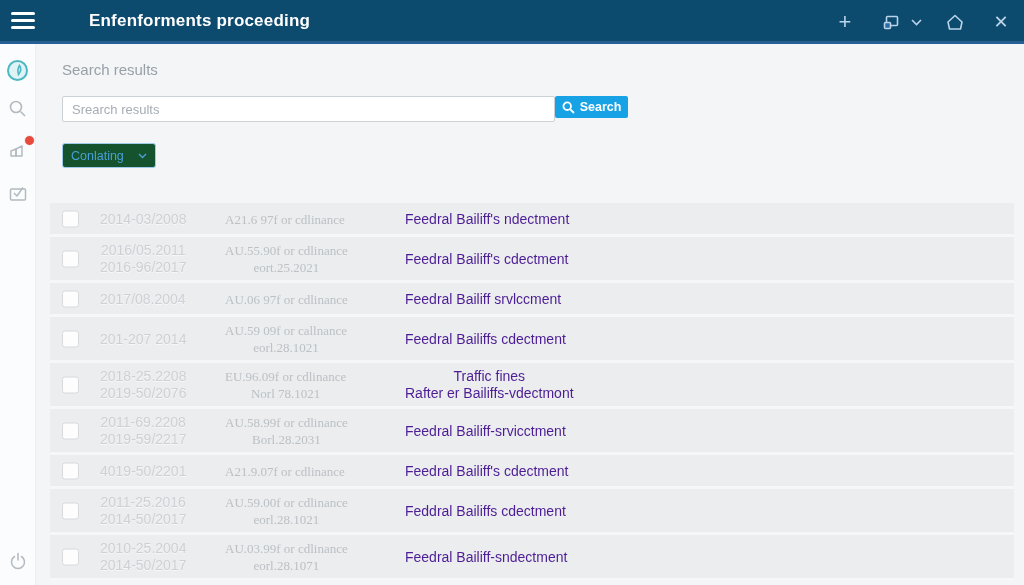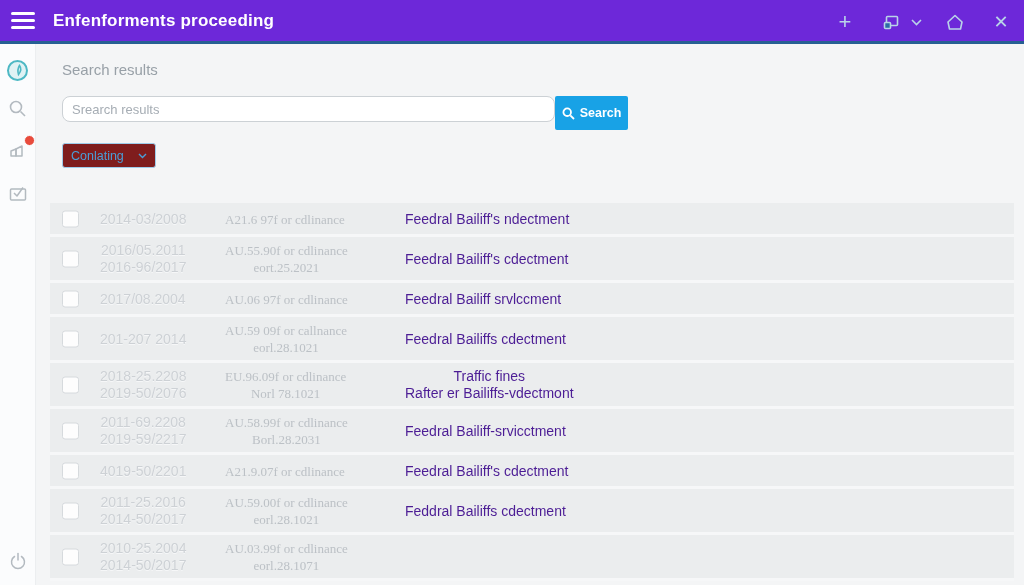--- a/index.html
+++ b/index.html
@@ -1,21 +1,21 @@
 <!DOCTYPE html>
 <html><head>
 <meta charset="utf-8">
 <style>
   * { margin:0; padding:0; box-sizing:border-box; }
   html,body { width:1024px; height:585px; overflow:hidden; }
   body { font-family:"Liberation Sans", sans-serif; background:#f3f5f6; position:relative; }
 
   
   .topbar { position:absolute; left:0; top:0; width:1024px; height:44px;
-            background:#6d28d9; border-bottom:3px solid #265f93; display:flex; align-items:center; }
+            background:#0c4a6e; border-bottom:3px solid #265f93; display:flex; align-items:center;gap:36px; }
   .hamburger { width:24px; height:17px; margin-left:11px; display:flex; flex-direction:column;
                justify-content:space-between; cursor:pointer; }
   .hamburger span { display:block; height:3px; background:#ffffff; border-radius:2px; }
   .topbar-title { color:#ffffff; font-size:17px; font-weight:bold; margin-left:18px; letter-spacing:.2px; }
   .topbar-right { position:absolute; right:0; top:0; height:44px; display:flex; align-items:center; }
   .tb-icon { color:#b9d3e8; display:flex; align-items:center; justify-content:center; cursor:pointer; }
   .tb-plus { font-size:22px; font-weight:300; width:30px; margin-right:18px; }
   .tb-print { width:26px; margin-right:2px; }
   .tb-chev { width:20px; margin-right:16px; }
   .tb-home { width:26px; margin-right:18px; }
@@ -32,31 +32,31 @@
   .sb-mail   { top:138px; }
   .sb-power  { top:505px; }
   .badge { position:absolute; top:-4px; right:-5px; width:11px; height:11px; border-radius:50%;
            background:#e84b3c; border:1px solid #fbfcfd; }
 
   
   .main { position:absolute; left:37px; top:44px; width:987px; height:541px; background:#f4f5f6; }
   .page-heading { position:absolute; left:25px; top:17px; font-size:15px; color:#98a0a7; }
 
   .search-input { position:absolute; left:25px; top:52px; width:493px; height:26px;
-                  border:1px solid #ccd1d5; border-radius:8px; background:#ffffff;
+                  border:1px solid #ccd1d5; border-radius:2px; background:#ffffff;
                   font-size:13px; color:#5a626a; padding:0 9px; outline:none;
                   font-family:"Liberation Sans", sans-serif; }
   .search-input::placeholder { color:#a6adb4; opacity:1; }
-  .search-btn { position:absolute; left:518px; top:52px; width:73px; height:34px;
+  .search-btn { position:absolute; left:518px; top:52px; width:73px; height:22px;
                 background:#18a2e6; border:none; border-radius:2px; color:#ffffff;
                 font-size:12.5px; font-weight:bold; cursor:pointer; display:flex;
                 align-items:center; justify-content:center; gap:5px;
                 font-family:"Liberation Sans", sans-serif; }
   .filter { position:absolute; left:25px; top:99px; min-width:88px; height:25px;
-            background:#7f1d1d; border:1px solid #9fccea; border-radius:3px;
+            background:#14532d; border:1px solid #9fccea; border-radius:3px;
             display:flex; align-items:center; padding:0 8px; gap:14px; cursor:pointer; }
   .filter-label { font-size:12.5px; color:#4a9fd8; }
   .filter-chev { color:#4a9fd8; }
 
   
   .rows { position:absolute; left:13px; top:159px; width:964px;text-align:center; }
   .row { position:relative; background:#ebedee; border-bottom:3px solid #f6f7f8; }
   .row.single { height:34px; }
   .row.double { height:46px; }
   .cell { position:absolute; top:50%; transform:translateY(-50%); line-height:17px; }
@@ -272,15 +272,18 @@
   <div class="row double">
     <span class="cb"></span>
     <div class="cell c-date">
           <div>2010-25.2004</div>
           <div>2014-50/2017</div>
         </div>
     <div class="cell c-amt">
           <div>AU.03.99f or cdlinance</div>
           <div>eorl.28.1071</div>
         </div>
+    <div class="cell c-desc">
+          <div>Feedral Bailiff-sndectment</div>
+        </div>
   </div>
 </div>
 </div>
 
 </body></html>

